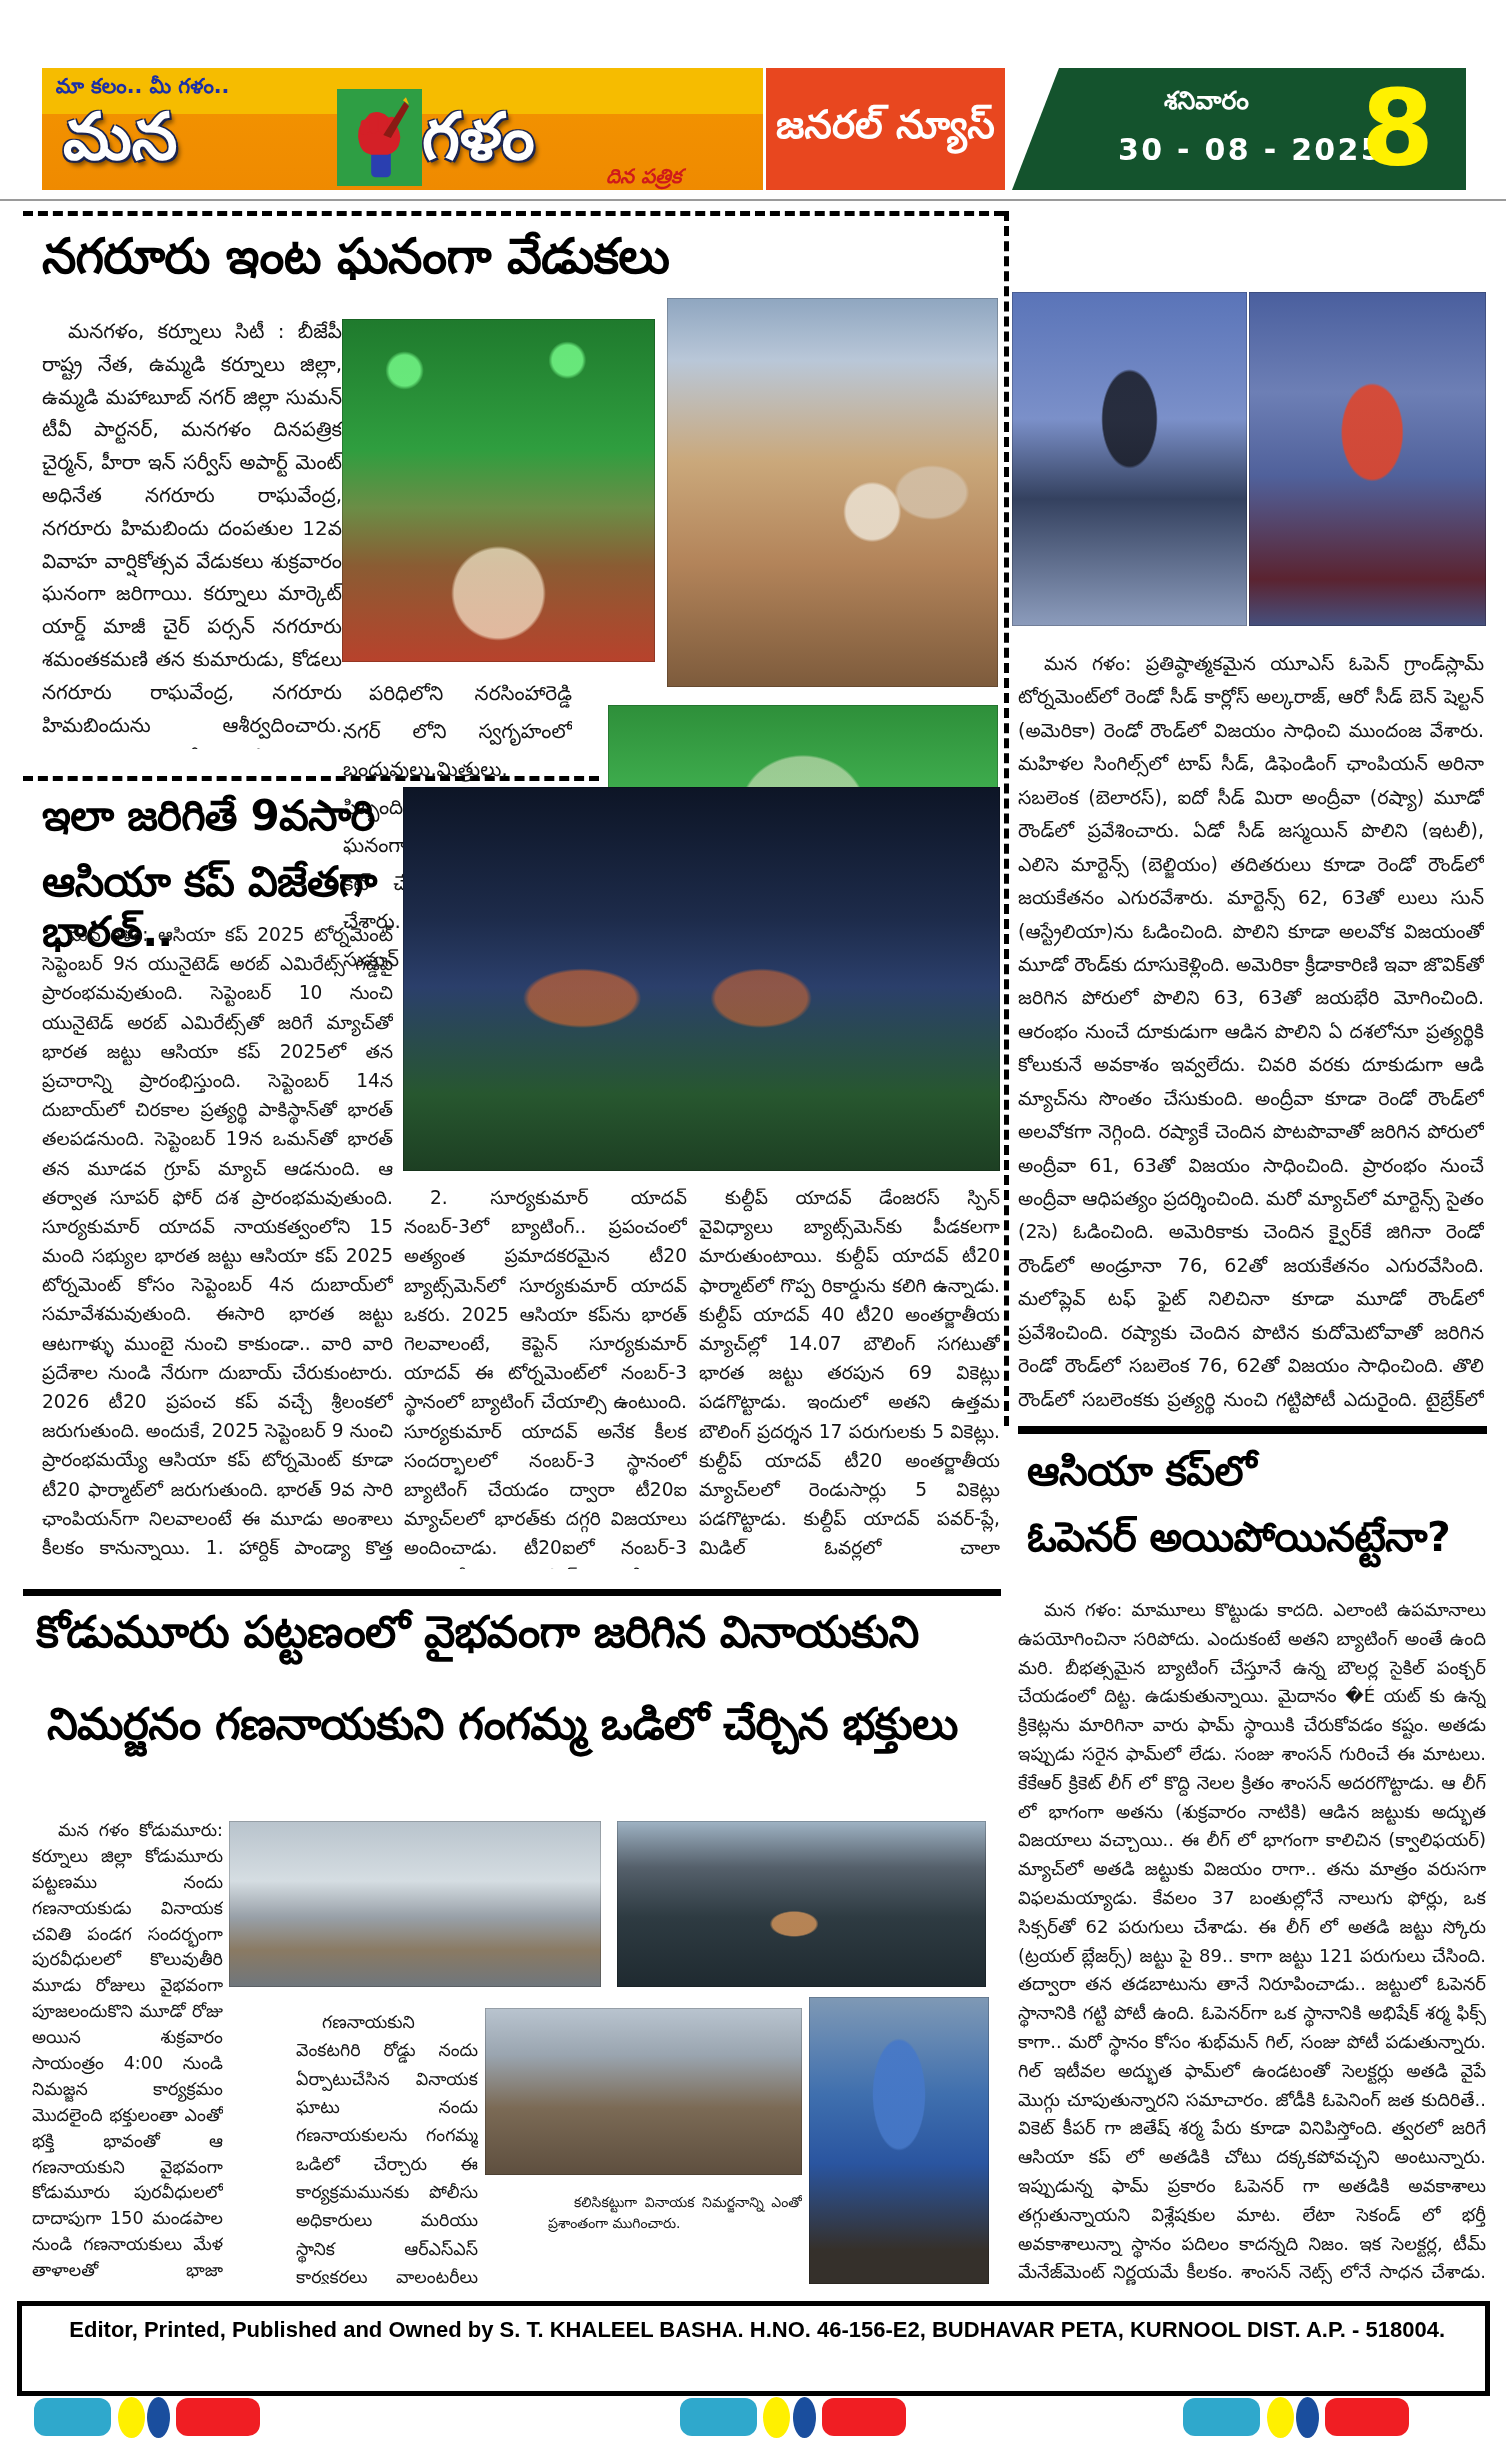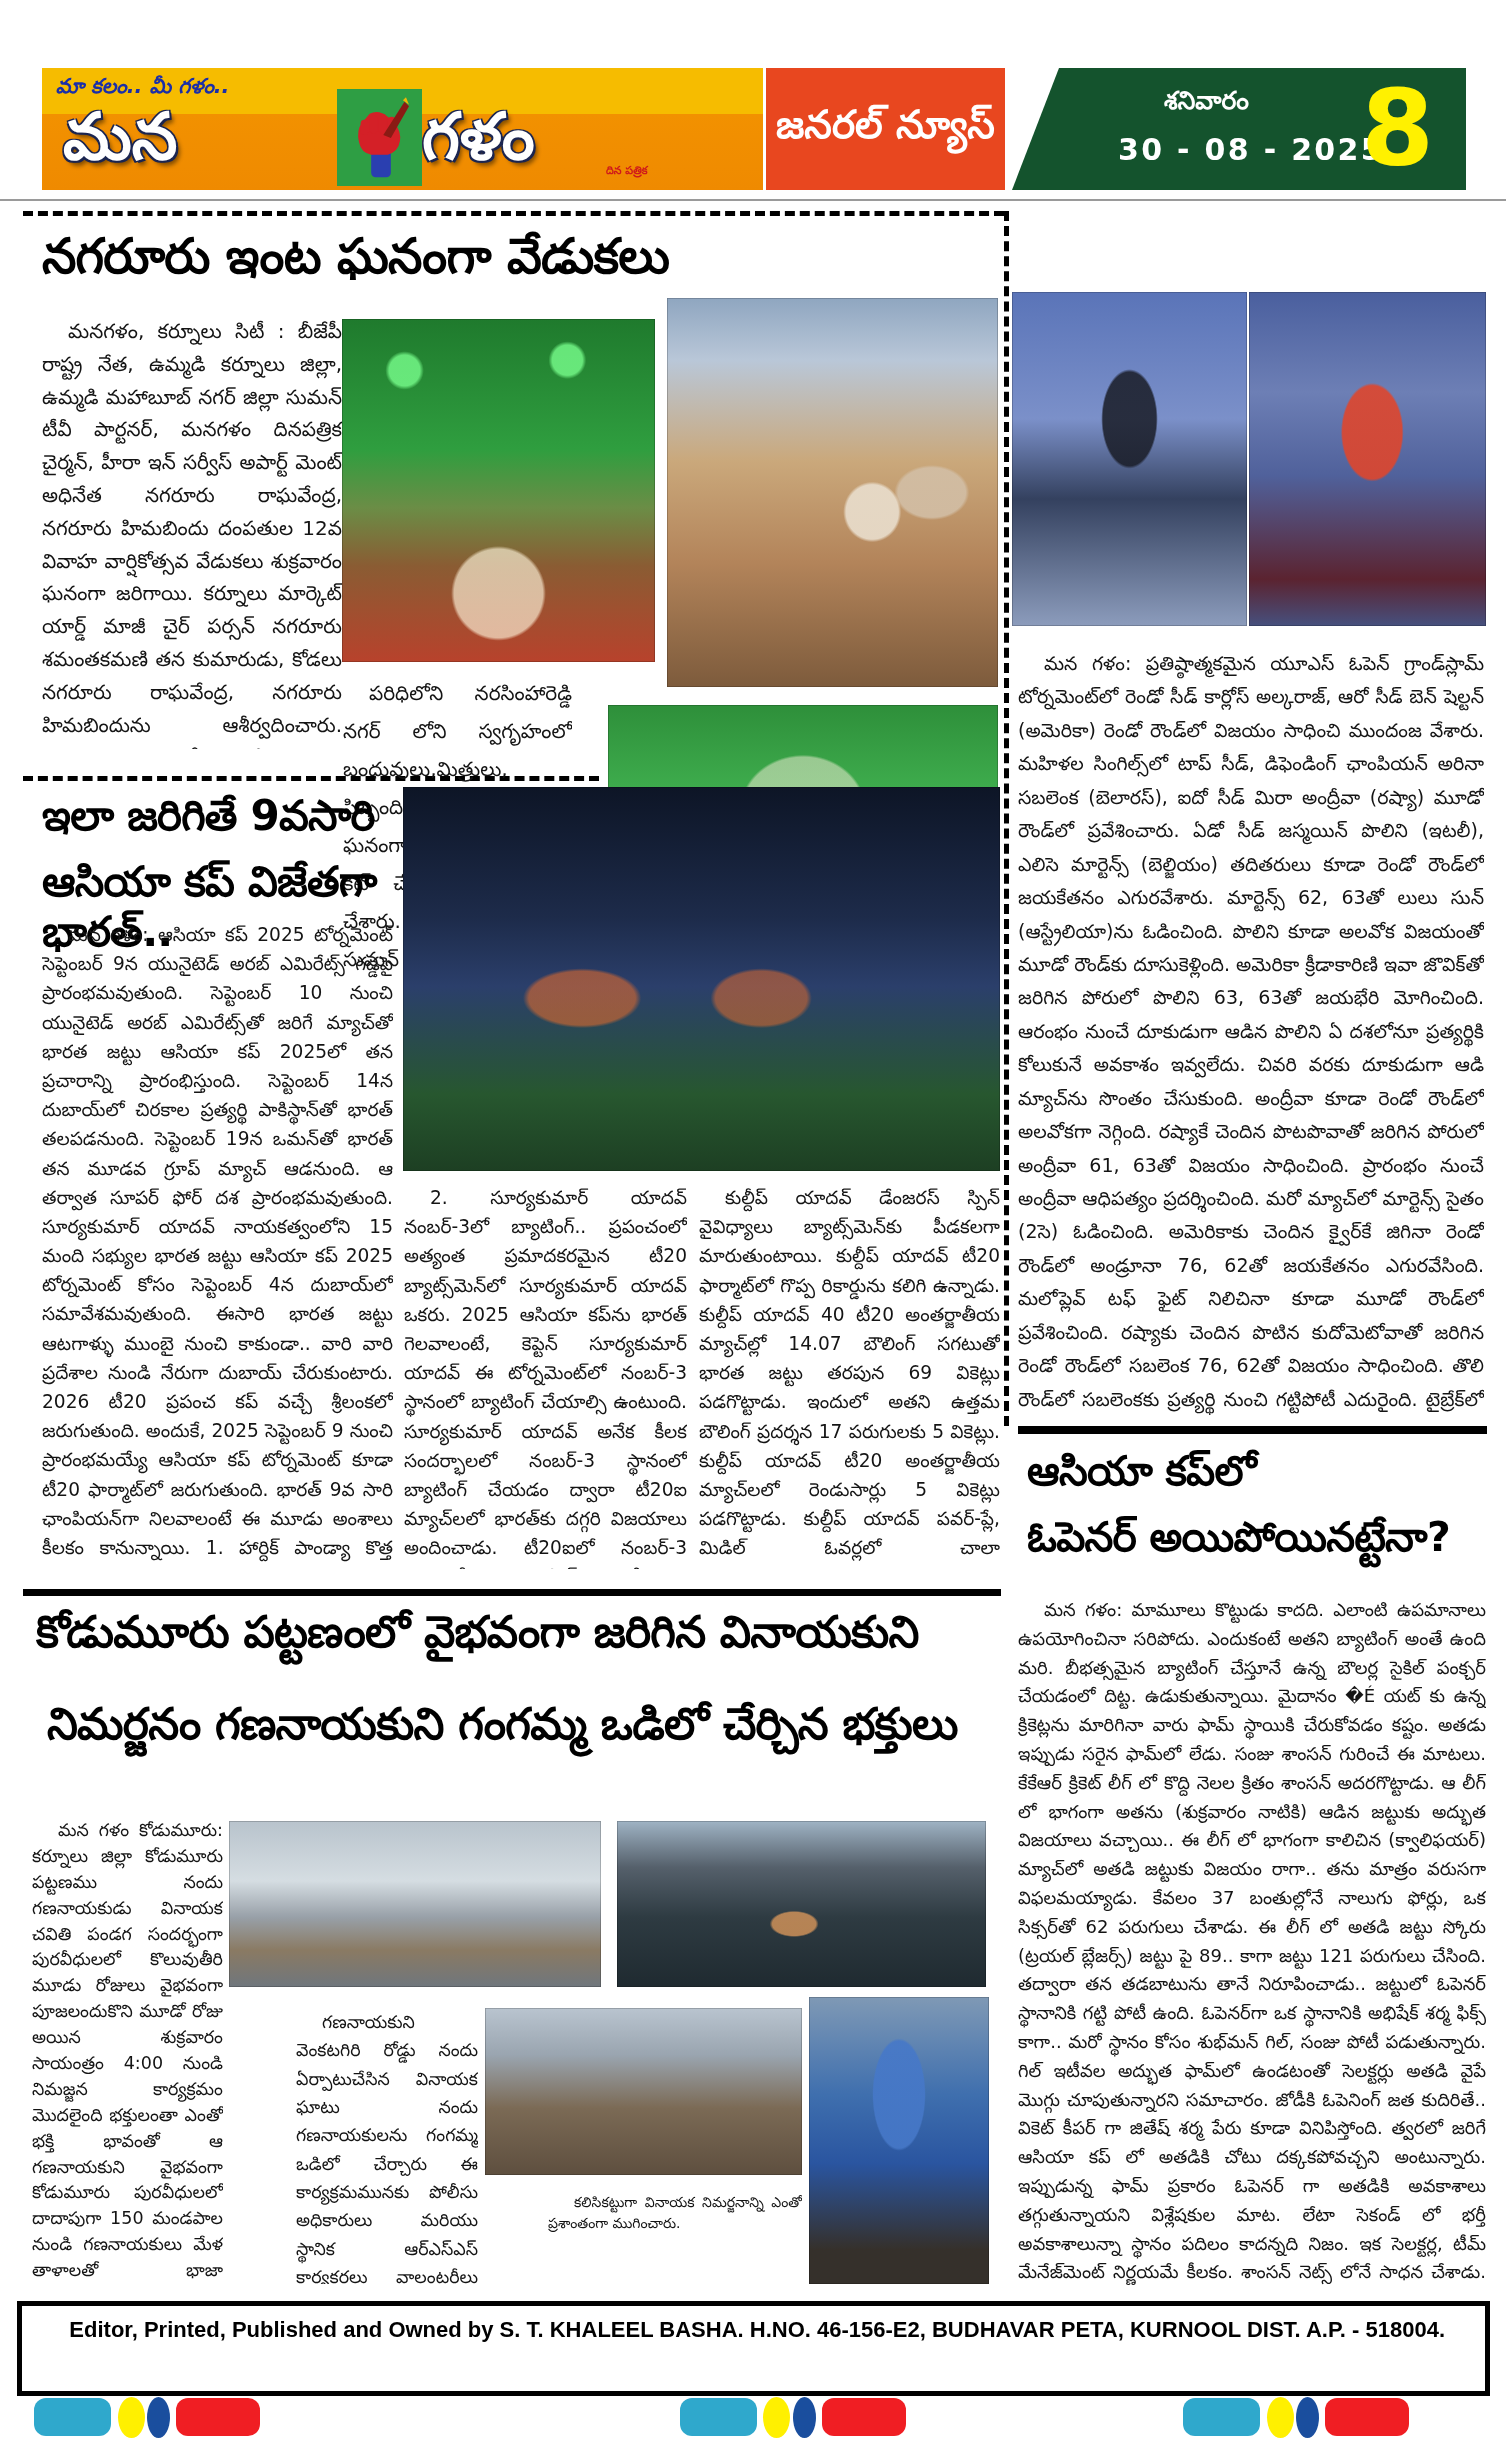--- a/index.html
+++ b/index.html
@@ -5,21 +5,21 @@
   html,body{margin:0;padding:0;background:#e8e8e8;}
   #page{position:relative;width:1507px;height:2450px;background:#ffffff;margin:0 auto;overflow:hidden;
         font-family:"DejaVu Sans",sans-serif;color:#111;}
   .abs{position:absolute;}
   
   .masthead{background:linear-gradient(180deg,#f6bc00 0%,#f6bc00 38%,#f29100 38%,#ef8a00 100%);}
   .tagline{font-size:20.5px;font-weight:bold;color:#1b2fa8;}
   .logo-word{font-size:65px;font-weight:900;color:#ffffff;line-height:1;
              text-shadow:2.3px 2.3px 0 #1b2550,-1.5px -1.5px 0 #1b2550,1.5px -1.5px 0 #1b2550,-1.5px 1.5px 0 #1b2550,3.8px 4.6px 4.6px rgba(0,0,0,.45);}
   .fistbox{background:#2e9e44;display:flex;align-items:center;justify-content:center;}
-  .masthead-sub{font-size:11px;font-weight:bold;color:#cf1a1a;}
+  .masthead-sub{font-size:20px;font-weight:bold;color:#cf1a1a;font-style:italic;}
   .edition{background:#e8471f;display:flex;align-items:center;justify-content:center;}
   .edition span{font-size:39px;font-weight:900;color:#ffffff;transform:skewX(-3deg);}
   .datebox{background:#14532d;clip-path:polygon(47px 0,100% 0,100% 100%,0 100%);}
   .day{font-size:25px;font-weight:bold;color:#ffffff;}
   .date{font-size:30px;font-weight:bold;color:#ffffff;letter-spacing:2.3px;}
   .pagenum{font-size:105px;font-weight:800;color:#fff100;line-height:1;}
   .grayrule{background:#9a9a9a;}
   
   .headline{font-weight:900;color:#000;line-height:1.18;letter-spacing:-0.8px;}
   .bodytext{text-align:justify;color:#141414;}
@@ -70,21 +70,21 @@
   .sh-yellow{background:#fff000;border-radius:50%;}
   .sh-navy{background:#1a4e9e;border-radius:50%;}
   .sh-red{background:#f01e23;border-radius:12px;}
 </style>
 </head>
 <body>
 
 <div id="page">
 
   <div class="abs masthead" style="left:42px;top:68px;width:721px;height:122px;">
-    <div class="abs tagline" style="left:13.7px;top:6px;font-style:italic;">మా కలం.. మీ గళం..</div>
+    <div class="abs tagline" style="left:13.7px;top:6px;">మా కలం.. మీ గళం..</div>
     <div class="abs logo-word" style="left:21px;top:36px;">మన</div>
     <div class="abs fistbox" style="left:295px;top:21px;width:85px;height:97px;">
       <svg width="59" height="82" viewBox="0 0 78 108">
         <rect x="28" y="62" width="26" height="44" rx="6" fill="#2a3fb0"></rect>
         <path d="M16 34 q-8 10 -4 26 q3 14 16 16 l22 0 q14 -4 16 -18 q2 -12 -6 -22 l-10 -10 q-12 -10 -24 -4 z" fill="#d42027"></path>
         <rect x="14" y="30" width="10" height="20" rx="5" fill="#d42027"></rect>
         <rect x="26" y="24" width="10" height="24" rx="5" fill="#d42027"></rect>
         <rect x="38" y="22" width="10" height="26" rx="5" fill="#d42027"></rect>
         <rect x="50" y="26" width="10" height="22" rx="5" fill="#d42027"></rect>
         <polygon points="44,50 72,6 78,12 54,54" fill="#8a1b14"></polygon>

